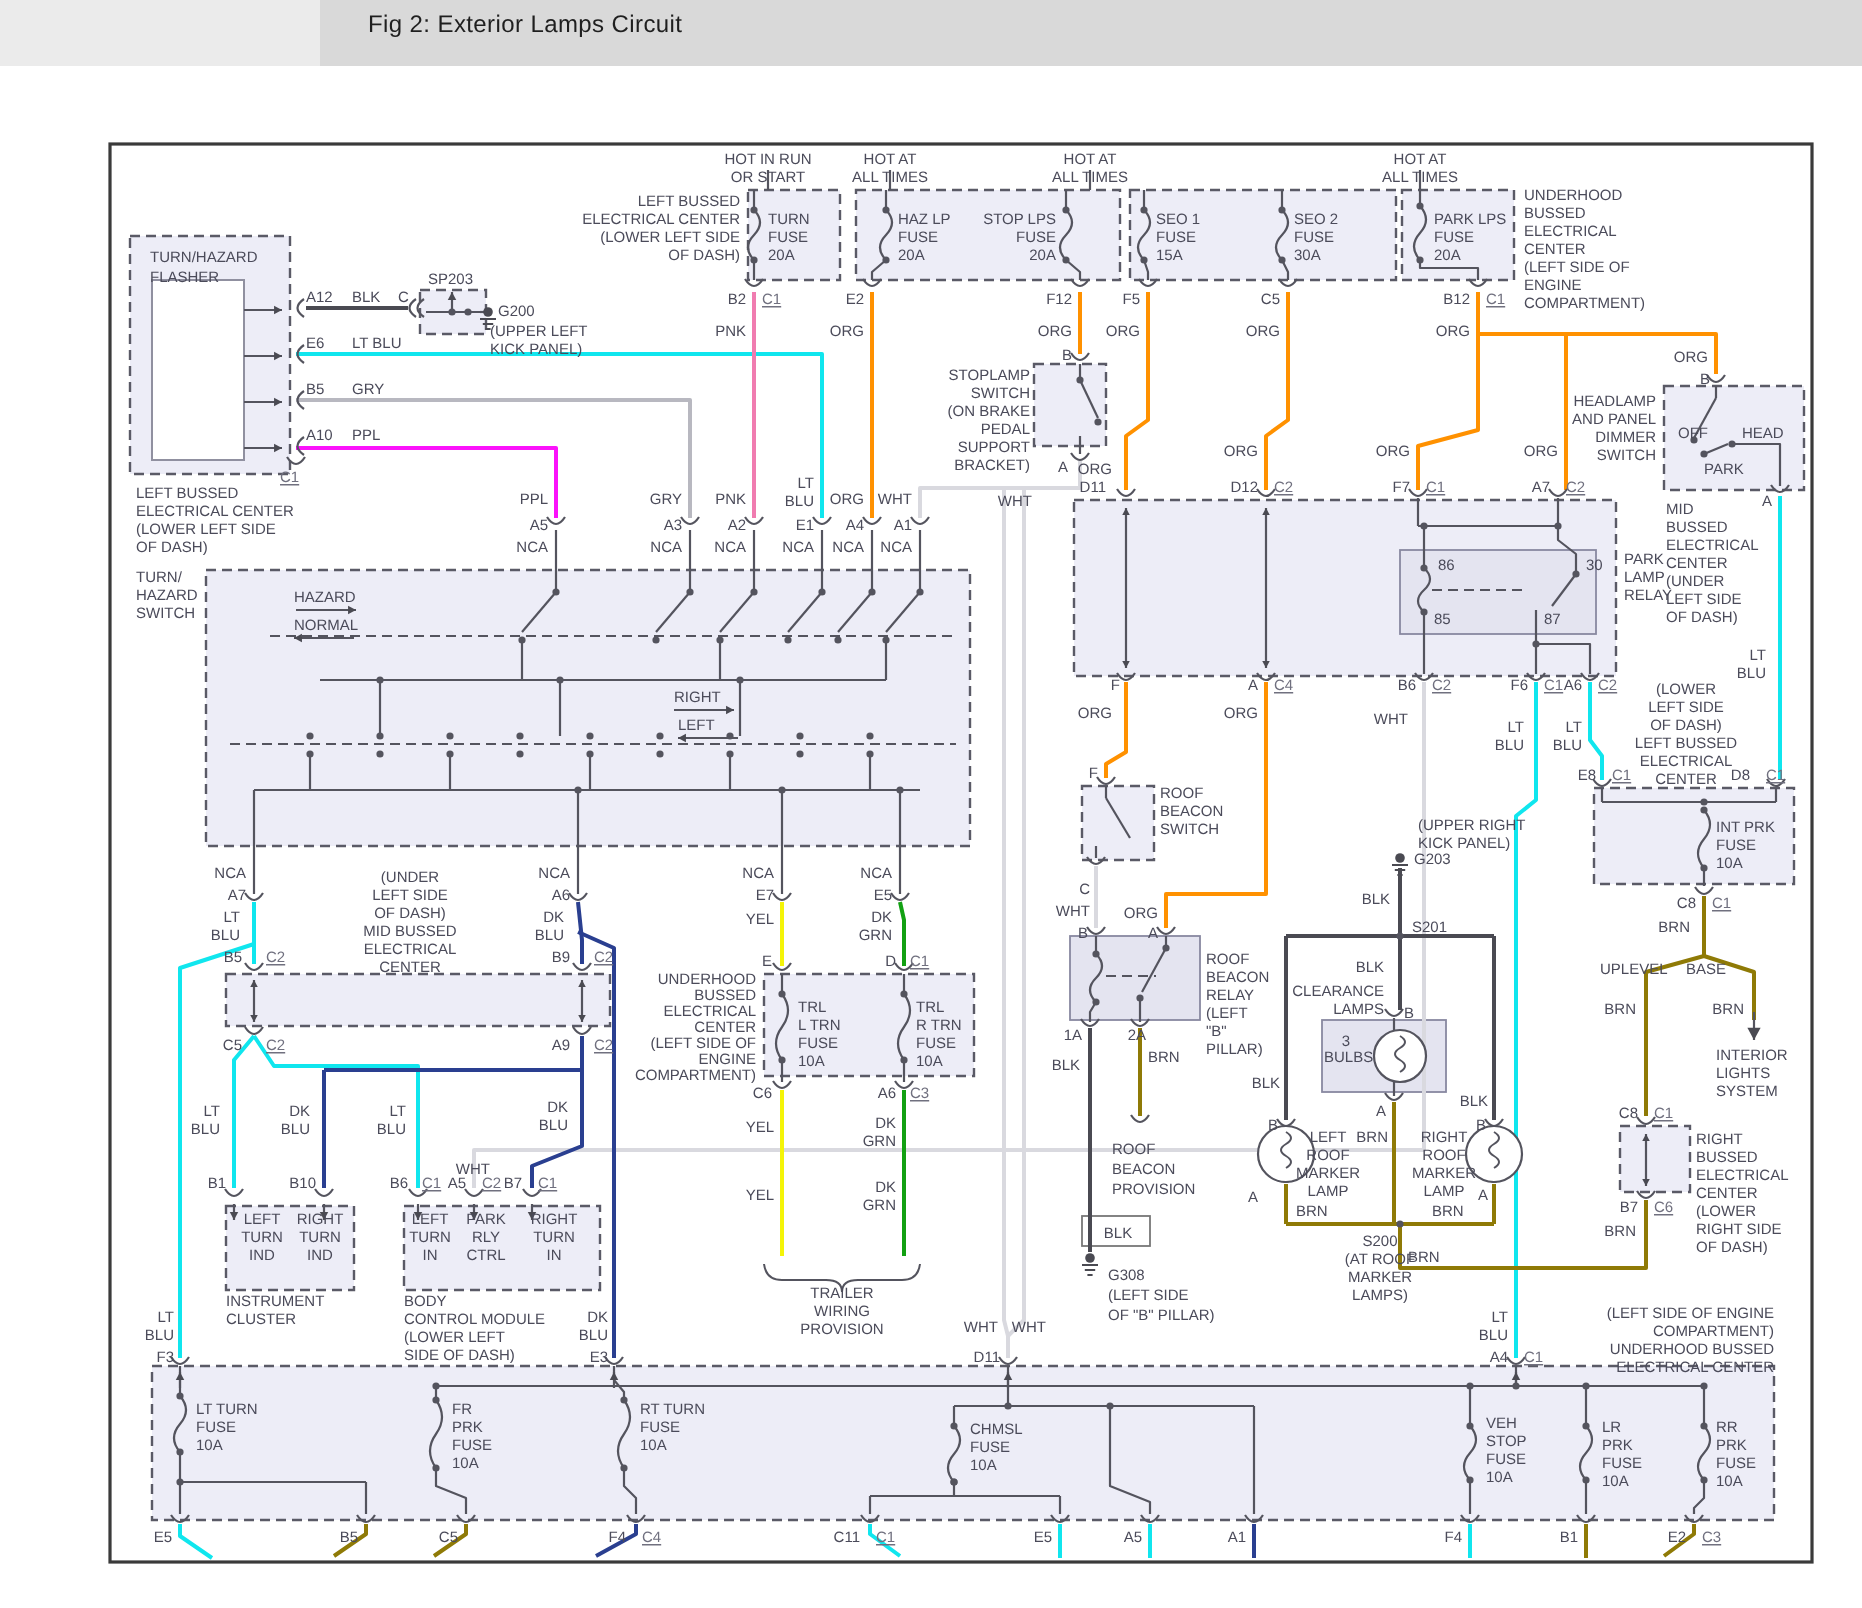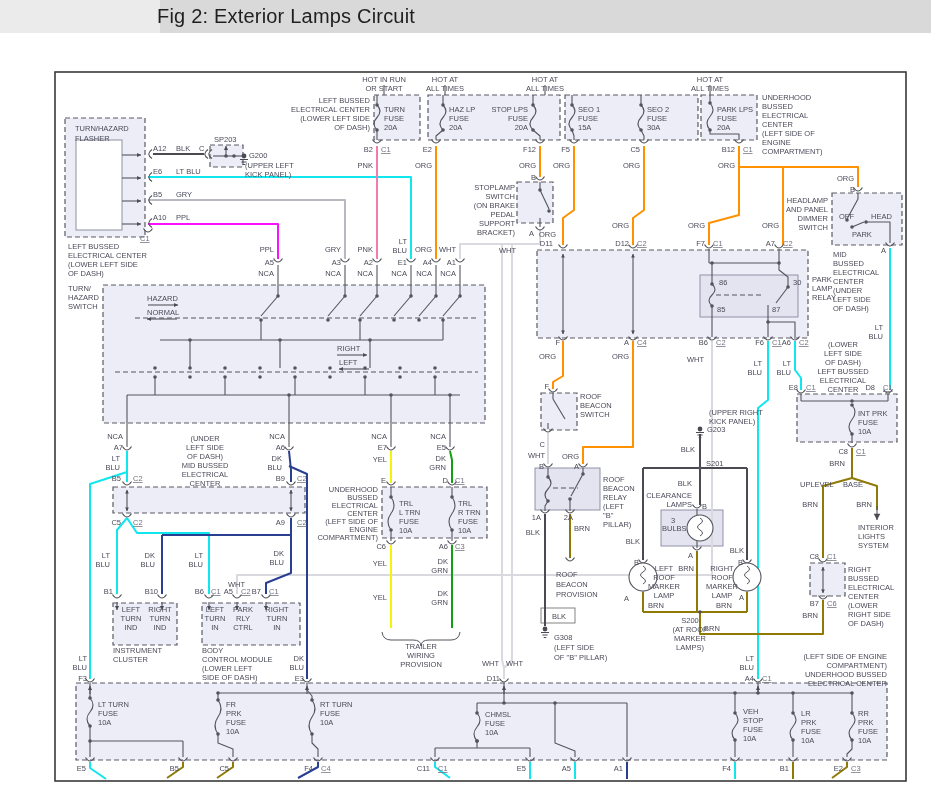--- a/index.html
+++ b/index.html
@@ -1,20 +1,20 @@
 <!DOCTYPE html>
 <html><head>
 <meta charset="utf-8">
 <style>
   html,body{margin:0;padding:0;background:#fff;}
   .page{position:relative;width:931px;height:804px;background:#fff;overflow:hidden;
         font-family:"Liberation Sans",sans-serif;}
   .titlebar{position:absolute;left:0;top:0;width:931px;height:33px;background:#d9d9d9;}
   .titlebar .lstrip{position:absolute;left:0;top:0;width:160px;height:33px;background:#ebebeb;}
-  .titlebar h1{position:absolute;left:157px;top:5px;margin:0;font-size:20px;font-weight:400;
+  .titlebar h1{position:absolute;left:184px;top:5px;margin:0;font-size:12px;font-weight:400;
                color:#1f1f1f;letter-spacing:.2px;}
   svg{position:absolute;left:0;top:0;}
   svg text{font-family:"Liberation Sans",sans-serif;}
 </style>
 </head>
 <body>
 
 <div class="page">
   <div class="titlebar">
     <div class="lstrip"></div>

